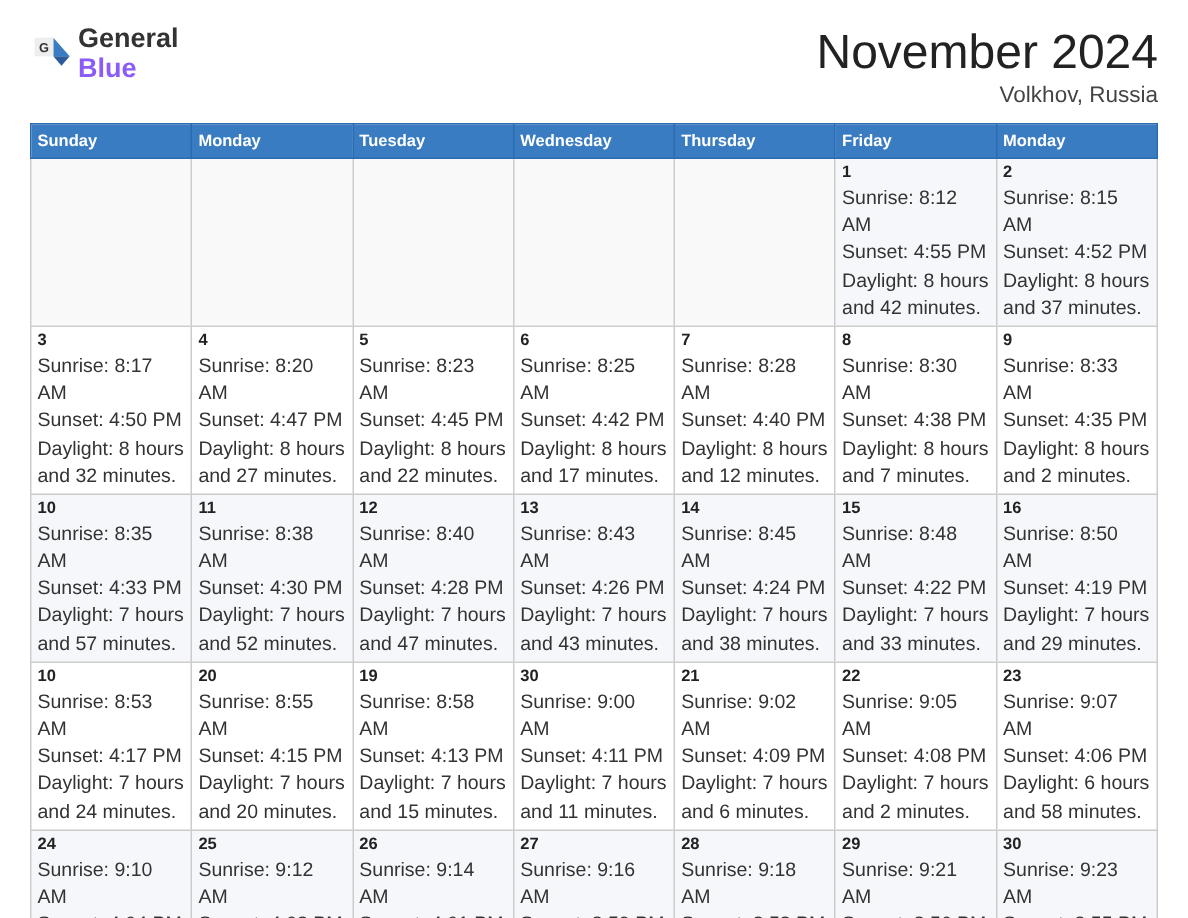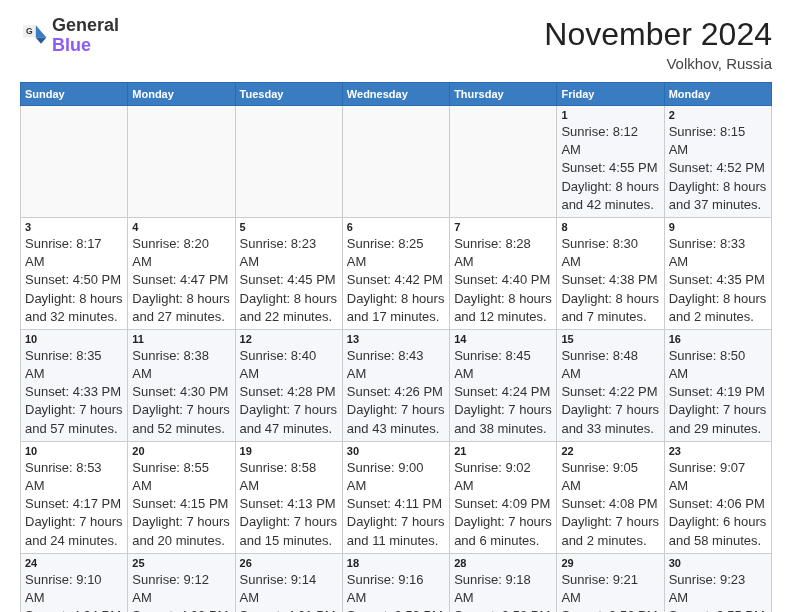--- a/index.html
+++ b/index.html
@@ -244,21 +244,21 @@
           </td>
           <td>
             <span class="day-num">25</span>
             <div class="day-info">Sunrise: 9:12 AM<br>Sunset: 4:02 PM<br>Daylight: 6 hours<br>and 50 minutes.</div>
           </td>
           <td>
             <span class="day-num">26</span>
             <div class="day-info">Sunrise: 9:14 AM<br>Sunset: 4:01 PM<br>Daylight: 6 hours<br>and 46 minutes.</div>
           </td>
           <td>
-            <span class="day-num">18</span>
+            <span class="day-num">27</span>
             <div class="day-info">Sunrise: 9:16 AM<br>Sunset: 3:59 PM<br>Daylight: 6 hours<br>and 43 minutes.</div>
           </td>
           <td>
             <span class="day-num">28</span>
             <div class="day-info">Sunrise: 9:18 AM<br>Sunset: 3:58 PM<br>Daylight: 6 hours<br>and 39 minutes.</div>
           </td>
           <td>
             <span class="day-num">29</span>
             <div class="day-info">Sunrise: 9:21 AM<br>Sunset: 3:56 PM<br>Daylight: 6 hours<br>and 35 minutes.</div>
           </td>

